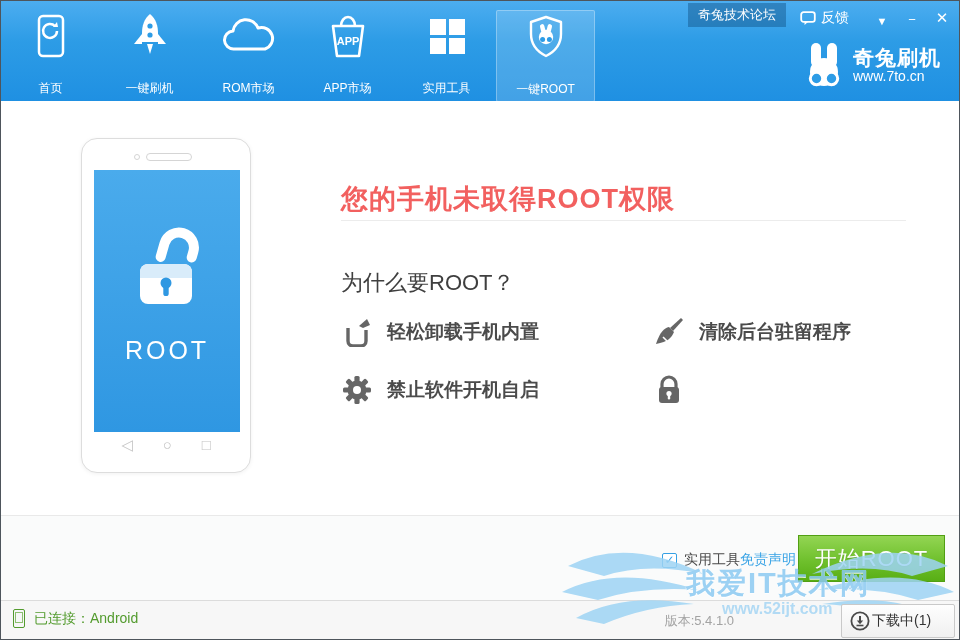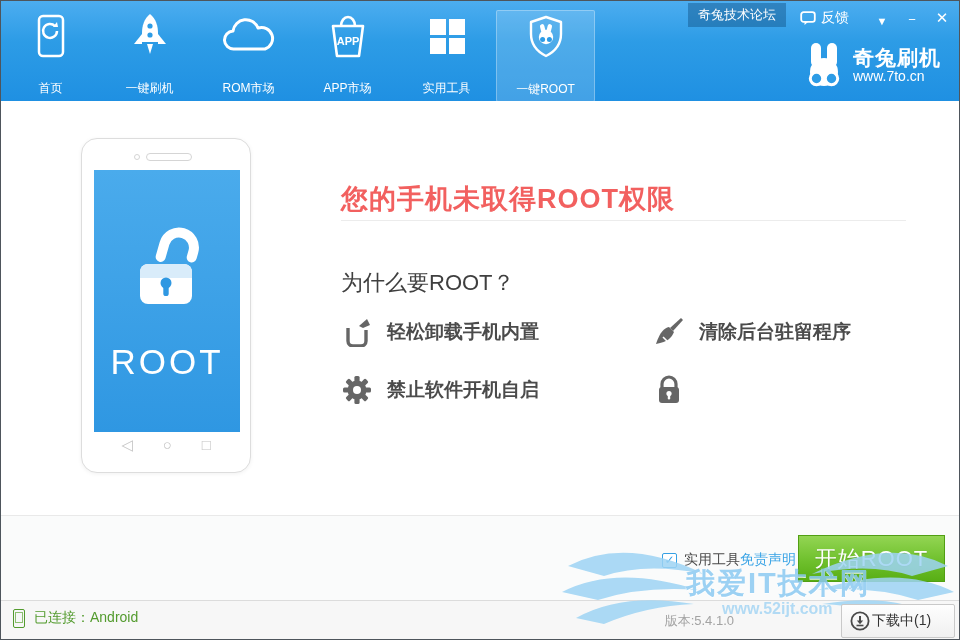--- a/index.html
+++ b/index.html
@@ -50,21 +50,21 @@
     background:#fff; border:1px solid #ddd; border-radius:16px;
     box-shadow:0 1px 4px rgba(0,0,0,0.06);
   }
   .ph-cam { position:absolute; left:52px; top:15px; width:6px; height:6px; border:1px solid #d5d5d5; border-radius:50%; }
   .ph-speaker { position:absolute; left:64px; top:14px; width:46px; height:8px; border:1px solid #d5d5d5; border-radius:5px; }
   .ph-screen {
     position:absolute; left:12px; top:31px; width:146px; height:262px;
     background:linear-gradient(#4aabec,#2f97e2);
     display:flex; flex-direction:column; align-items:center;
   }
-  .ph-root-text { color:#fff; font-size:35px; letter-spacing:3px; margin-top:12px; }
+  .ph-root-text { color:#fff; font-size:25px; letter-spacing:3px; margin-top:6px; }
   .ph-nav {
     position:absolute; left:0; bottom:18px; width:100%; display:flex;
     justify-content:center; gap:30px; color:#c5c5c5; font-size:15px;
   }
 
   
   .title {
     position:absolute; left:340px; top:180px; font-size:27px; font-weight:bold;
     color:#f2605f; letter-spacing:1px;
   }
@@ -97,21 +97,21 @@
     border:1px solid #519f13; border-radius:0;
     color:#fff; font-size:22px; text-align:center; line-height:45px;
     letter-spacing:1px; cursor:pointer; text-shadow:0 1px 1px rgba(0,0,0,0.15);
   }
 
   
   .status-bar {
     position:absolute; left:0; top:599px; width:100%; height:39px;
     background:#f7f7f7; border-top:1px solid #dcdcdc;
   }
-  .conn { position:absolute; left:12px; top:8px; display:flex; color:#539b2e; font-size:14px; }
+  .conn { position:absolute; left:12px; top:8px; display:flex; align-items:center; color:#539b2e; font-size:14px; }
   .conn-phone-icon {
     width:12px; height:19px; border:1px solid #539b2e; border-radius:2px;
     margin-right:9px; position:relative;
   }
   .conn-phone-icon::after {
     content:""; position:absolute; left:1px; right:1px; top:2px; bottom:4px; border:1px solid #8cbf70;
   }
   .version { position:absolute; right:225px; top:11px; font-size:13px; color:#a3a3a3; }
   .dl-btn {
     position:absolute; right:4px; top:3px; width:114px; height:34px;

